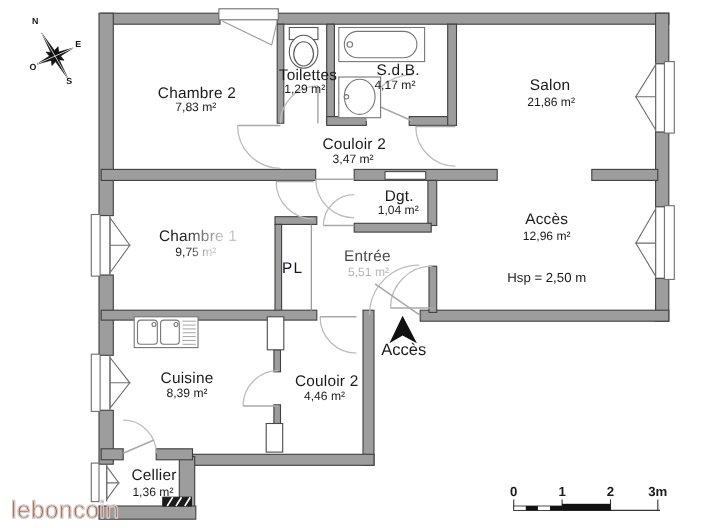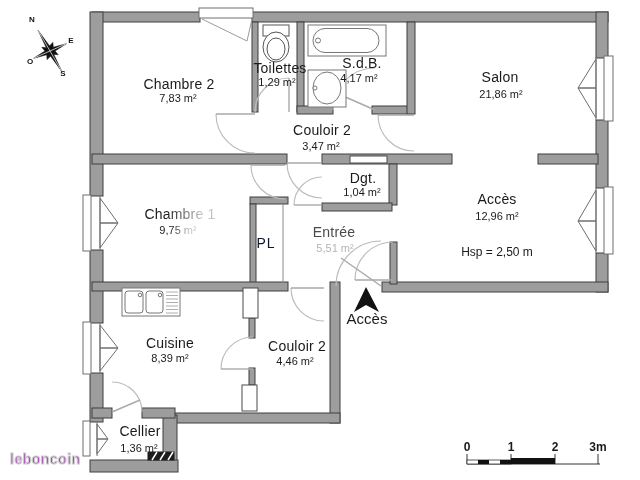--- a/index.html
+++ b/index.html
@@ -11,22 +11,22 @@
   .ra{font-size:11px;}
   .note{font-size:12px;}
   .muted{color:#b4b4b4;}
   .semi{color:#4a4a4a;}
   .fade{background:linear-gradient(90deg,#1a1a1a 30%,#c2c2c2 80%);
         -webkit-background-clip:text;background-clip:text;color:transparent;}
   .scale-num{font-size:12px;font-weight:bold;}
   .compass-letter{font-size:8px;font-weight:bold;color:#111;}
   .acces{font-size:15px;}
   .pl{font-size:14px;color:#0f172a;letter-spacing:1px;}
-  .watermark{position:absolute;left:10px;top:451px;font-size:14px;font-weight:bold;
-             letter-spacing:0.5px;color:#a21caf;-webkit-text-stroke:1.2px #cccccc;}
+  .watermark{position:absolute;left:10px;top:451px;font-size:22px;font-weight:normal;
+             letter-spacing:0.5px;color:#c2410c;-webkit-text-stroke:1.2px #cccccc;}
 </style>
 </head>
 <body>
 
 <div class="plan">
 
   <svg width="640" height="480" viewBox="0 0 640 480">
 
     <g fill="#9d9d9d" stroke="#3f3f3f" stroke-width="1">
       <rect x="92" y="12" width="108" height="10"></rect>

